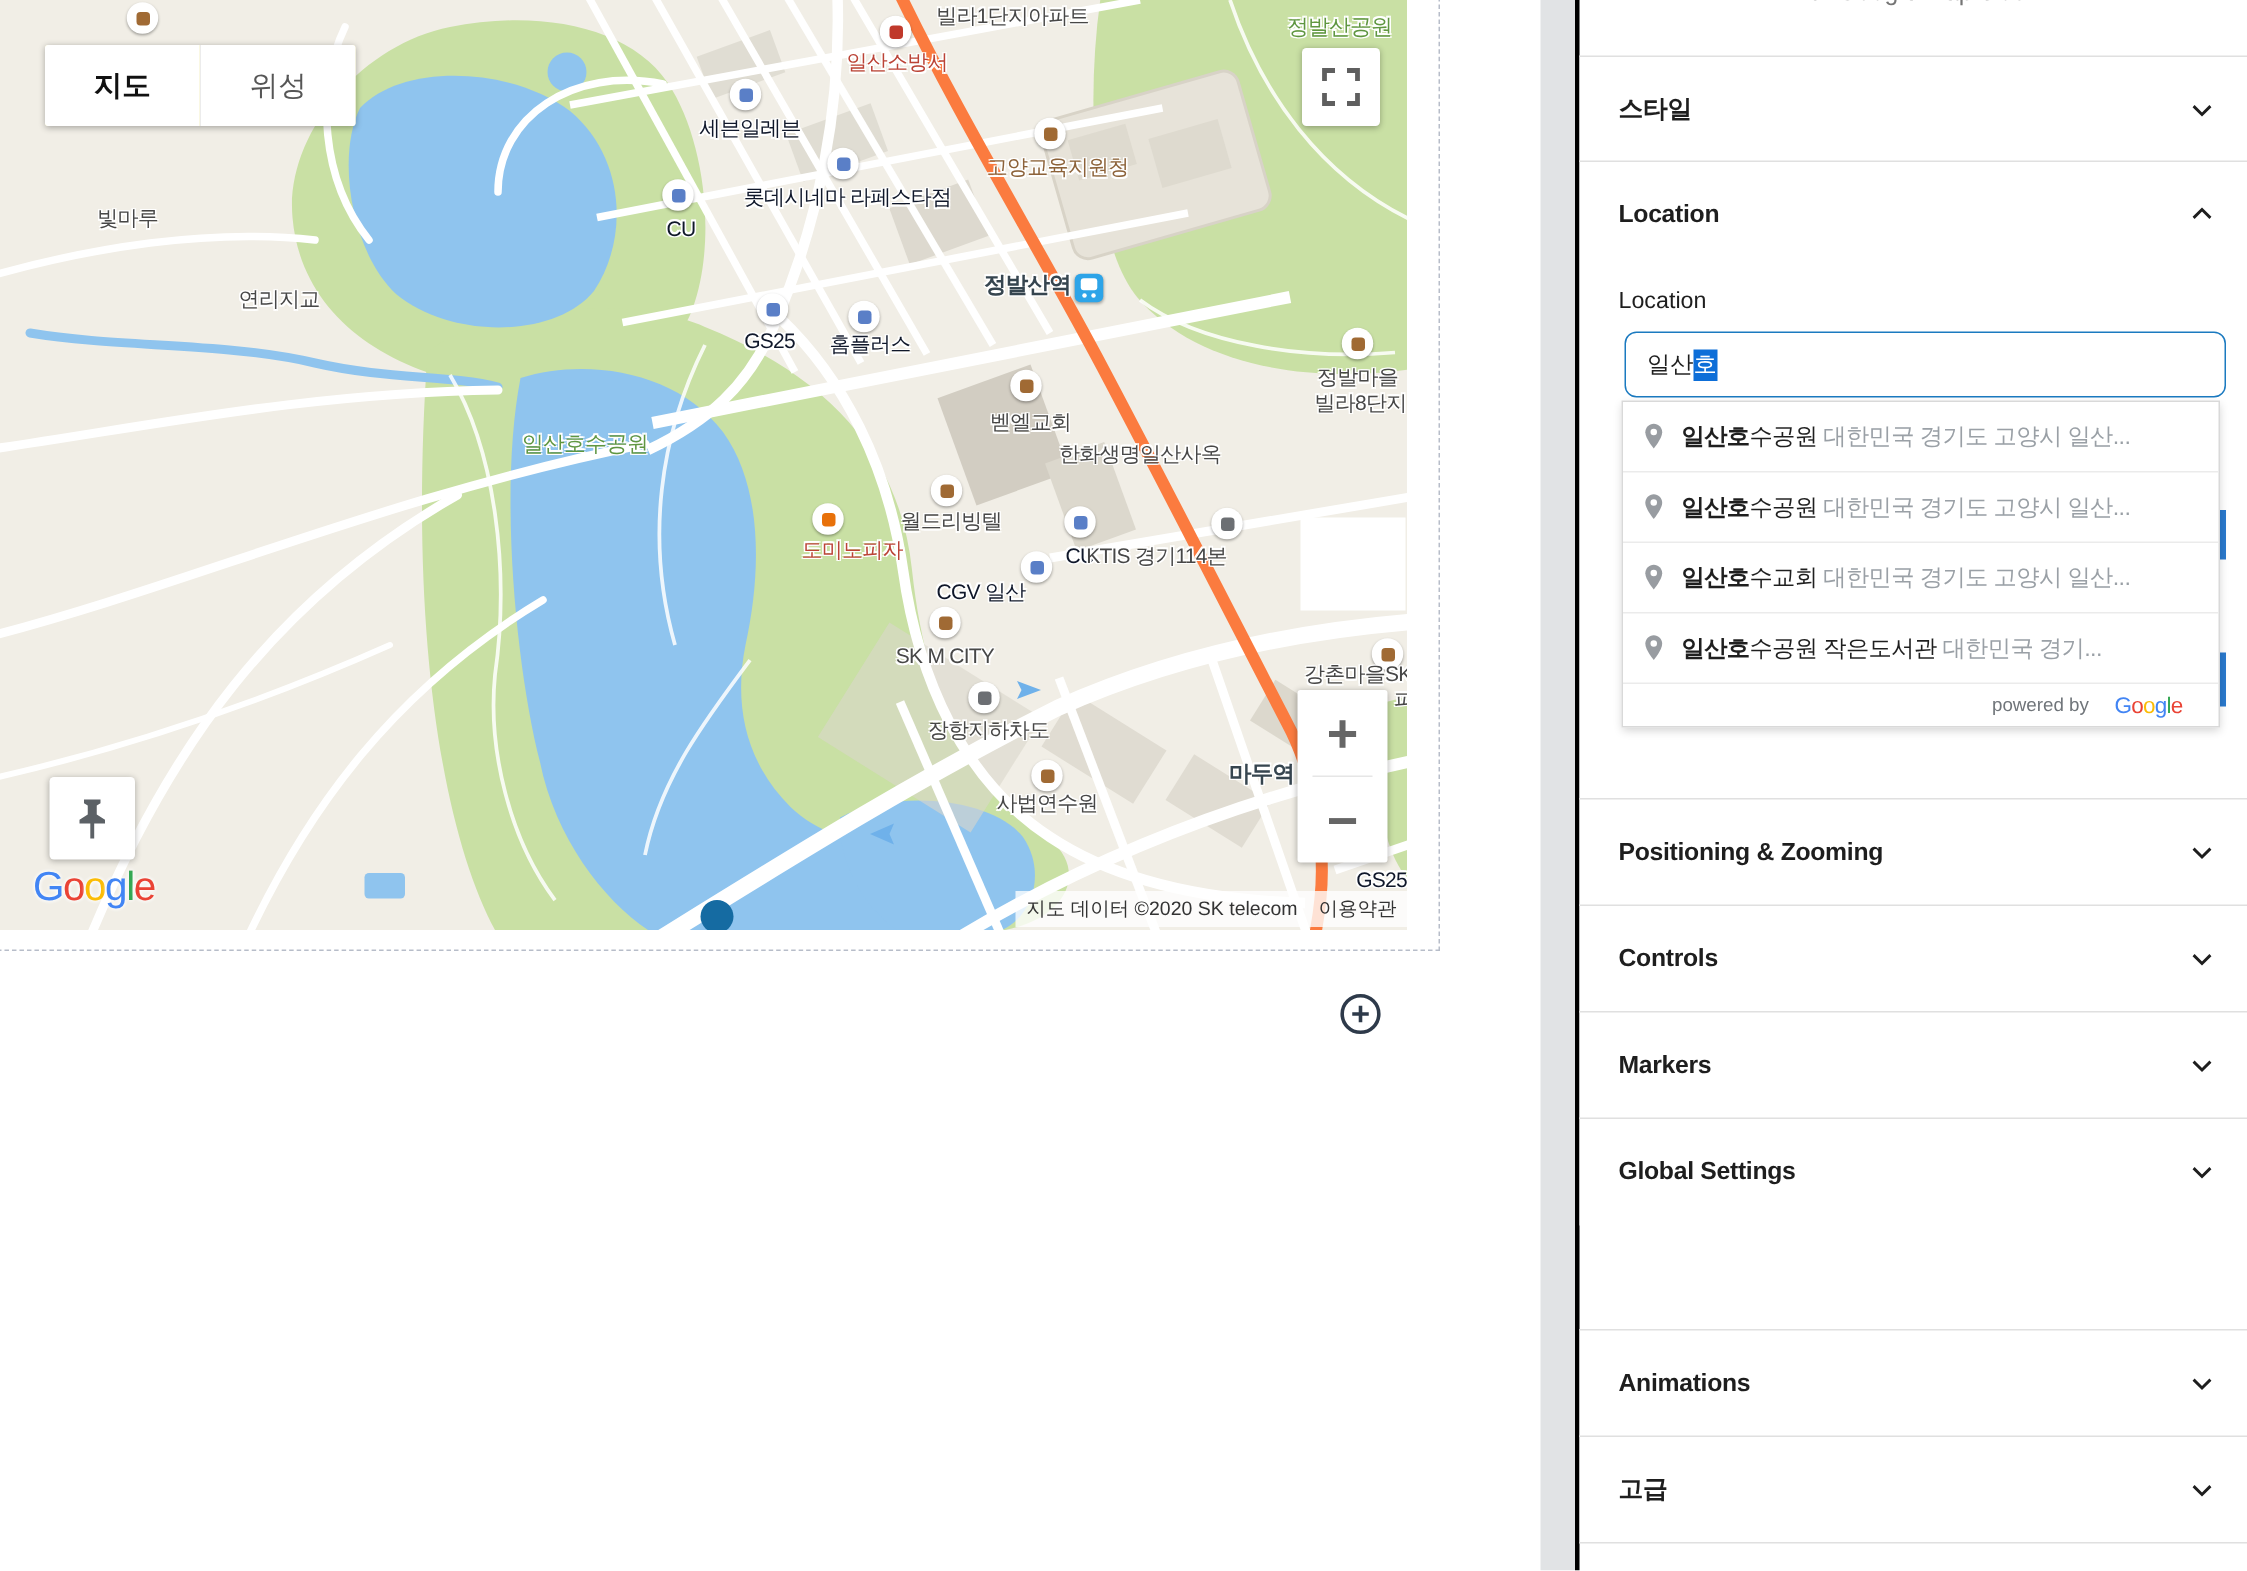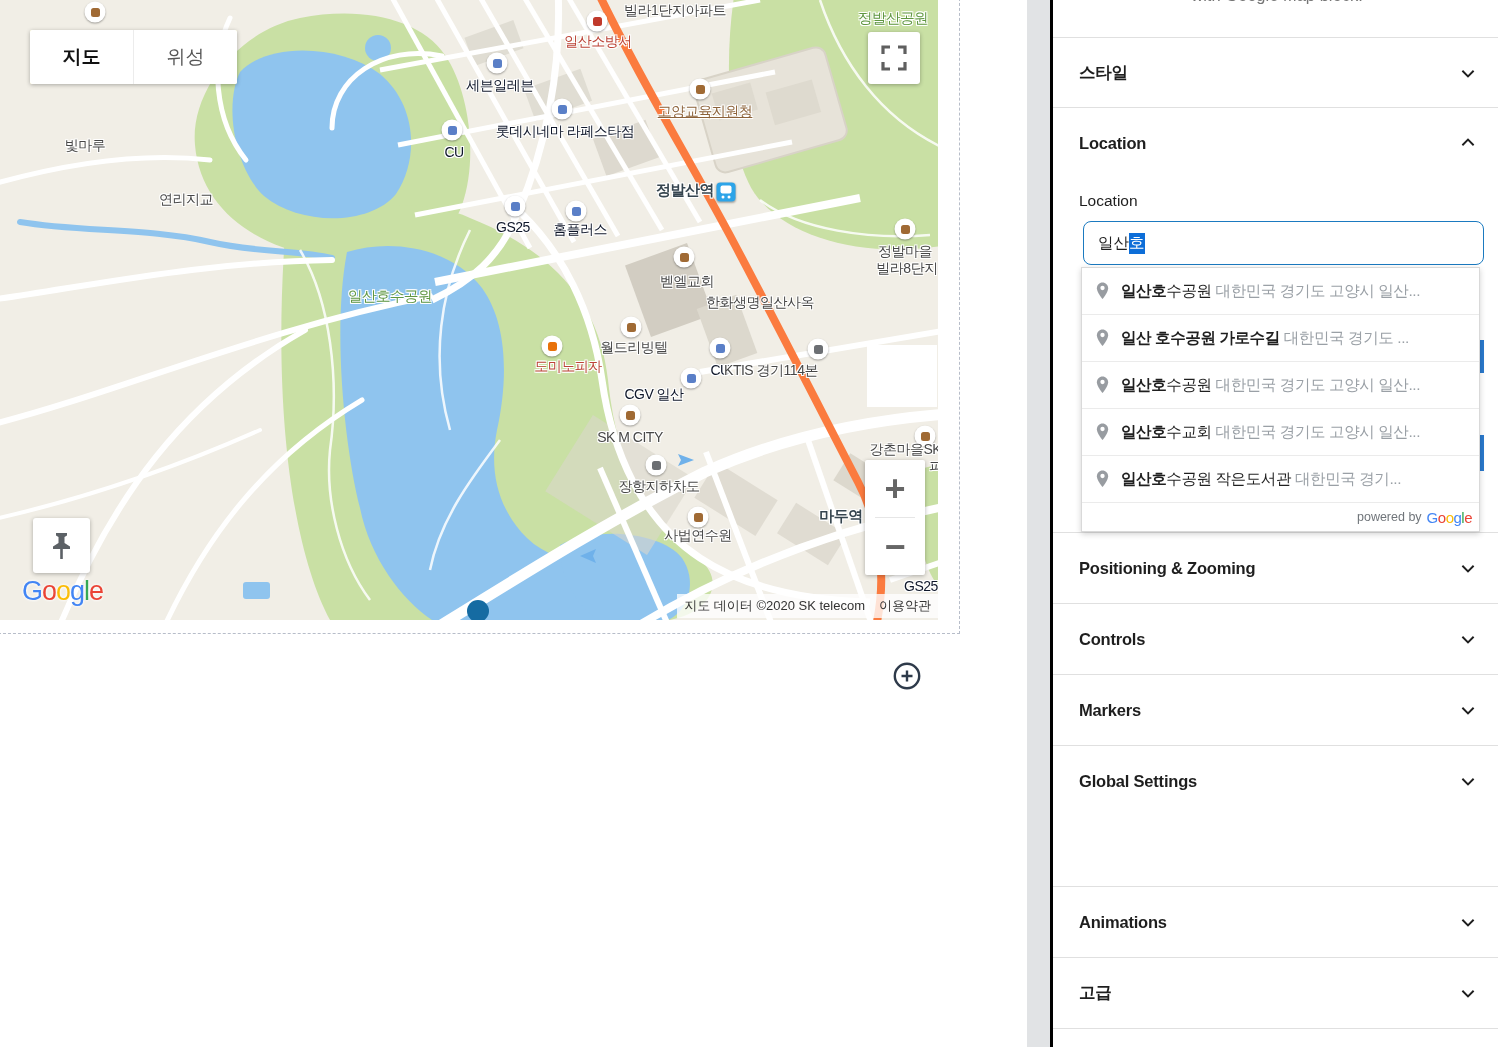--- a/index.html
+++ b/index.html
@@ -13,21 +13,21 @@
   .map{position:absolute;left:0;top:0;width:938px;height:620px;overflow:hidden;background:#f1eee6;}
   .map svg.bg{position:absolute;left:0;top:0;}
 
   
   .mlabel{position:absolute;transform:translate(-50%,-50%);white-space:nowrap;
     font-size:14px;letter-spacing:-0.5px;
     text-shadow:-1px -1px 0 #fff,1px -1px 0 #fff,-1px 1px 0 #fff,1px 1px 0 #fff,0 1px 0 #fff,0 -1px 0 #fff;}
   .c-dark{color:#474747;}
   .c-blue{color:#0f172a;}
   .c-red{color:#bb4336;}
-  .c-brown{color:#8c6239;text-decoration:underline;}
+  .c-brown{color:#8c6239;}
   .c-green{color:#5f9641;font-size:14.5px;}
   .c-navy{color:#36454f;font-weight:700;font-size:15px;}
 
   .poi{position:absolute;width:21px;height:21px;border-radius:50%;background:#fff;
        box-shadow:0 1px 2px rgba(0,0,0,.35);transform:translate(-50%,-50%);}
   .poi i{position:absolute;left:50%;top:50%;width:9px;height:9px;border-radius:2.5px;
          transform:translate(-50%,-50%);}
   .g-blue i{background:#5a7fc7;} .g-red i{background:#c0392b;} .g-brown i{background:#a06a34;}
   .g-orange i{background:#e8710a;} .g-dark i{background:#6c6f73;}
   .train{position:absolute;width:19px;height:19px;border-radius:4px;background:#2da4e8;
@@ -82,21 +82,21 @@
 
   
   .dropdown{position:absolute;left:28px;top:267px;width:399px;background:#fff;
             border:1px solid #d9d9d9;box-shadow:0 2px 6px rgba(0,0,0,.18);z-index:50;box-sizing:border-box;}
   .ac-item{height:46px;display:flex;align-items:center;gap:11px;padding:0 10px 0 13px;
            border-bottom:1px solid #ebebeb;overflow:hidden;white-space:nowrap;cursor:pointer;}
   .ac-text{font-size:15.5px;color:#1f1f1f;overflow:hidden;white-space:nowrap;letter-spacing:-0.4px;}
   .ac-text b{font-weight:700;}
   .ac-sec{color:#9aa0a6;}
   .ac-powered{height:28px;display:flex;align-items:center;justify-content:flex-end;
-              padding-right:7px;font-size:12.5px;color:#70757a;gap:5px;}
+              padding-right:24px;font-size:12.5px;color:#70757a;gap:17px;}
   .ac-powered .gsm{font-size:15px;font-weight:500;letter-spacing:-0.5px;}
   .sliver{position:absolute;width:4px;background:#2a79cd;z-index:40;}
 </style>
 </head>
 <body>
 
 <div class="editor">
   <div class="block-outline"></div>
 
   <div class="map">
@@ -403,41 +403,34 @@
           <path d="M8,1 C4.7,1 2,3.7 2,7 c0,4.4 6,11.5 6,11.5 s6,-7.1 6,-11.5 C14,3.7 11.3,1 8,1 Z" fill="#989ca1"></path>
           <circle cx="8" cy="6.8" r="2.3" fill="#fff"></circle>
         </svg>
       <span class="ac-text"><b>일산호</b><span>수공원</span> <span class="ac-sec">대한민국 경기도 고양시 일산...</span></span>
     </div>
     <div class="ac-item">
       <svg width="15" height="20" viewBox="0 0 16 20">
           <path d="M8,1 C4.7,1 2,3.7 2,7 c0,4.4 6,11.5 6,11.5 s6,-7.1 6,-11.5 C14,3.7 11.3,1 8,1 Z" fill="#989ca1"></path>
           <circle cx="8" cy="6.8" r="2.3" fill="#fff"></circle>
         </svg>
-      <span class="ac-text"><b>일산 호수공원 가로수길</b><span></span> <span class="ac-sec">대한민국 경기도 ...</span></span>
+      <span class="ac-text"><b>일산호</b><span>수공원</span> <span class="ac-sec">대한민국 경기도 고양시 일산...</span></span>
     </div>
     <div class="ac-item">
       <svg width="15" height="20" viewBox="0 0 16 20">
           <path d="M8,1 C4.7,1 2,3.7 2,7 c0,4.4 6,11.5 6,11.5 s6,-7.1 6,-11.5 C14,3.7 11.3,1 8,1 Z" fill="#989ca1"></path>
           <circle cx="8" cy="6.8" r="2.3" fill="#fff"></circle>
         </svg>
-      <span class="ac-text"><b>일산호</b><span>수공원</span> <span class="ac-sec">대한민국 경기도 고양시 일산...</span></span>
+      <span class="ac-text"><b>일산호</b><span>수교회</span> <span class="ac-sec">대한민국 경기도 고양시 일산...</span></span>
     </div>
     <div class="ac-item">
       <svg width="15" height="20" viewBox="0 0 16 20">
           <path d="M8,1 C4.7,1 2,3.7 2,7 c0,4.4 6,11.5 6,11.5 s6,-7.1 6,-11.5 C14,3.7 11.3,1 8,1 Z" fill="#989ca1"></path>
           <circle cx="8" cy="6.8" r="2.3" fill="#fff"></circle>
         </svg>
-      <span class="ac-text"><b>일산호</b><span>수교회</span> <span class="ac-sec">대한민국 경기도 고양시 일산...</span></span>
-    </div>
-    <div class="ac-item">
-      <svg width="15" height="20" viewBox="0 0 16 20">
-          <path d="M8,1 C4.7,1 2,3.7 2,7 c0,4.4 6,11.5 6,11.5 s6,-7.1 6,-11.5 C14,3.7 11.3,1 8,1 Z" fill="#989ca1"></path>
-          <circle cx="8" cy="6.8" r="2.3" fill="#fff"></circle>
-        </svg>
       <span class="ac-text"><b>일산호</b><span>수공원 작은도서관</span> <span class="ac-sec">대한민국 경기...</span></span>
     </div>
     <div class="ac-powered">
       <span>powered by</span>
       <span class="gsm"><span class="l-b">G</span><span class="l-r">o</span><span class="l-y">o</span><span class="l-b">g</span><span class="l-g">l</span><span class="l-r">e</span></span>
     </div>
   </div>
 </div>
 
 </body></html>

